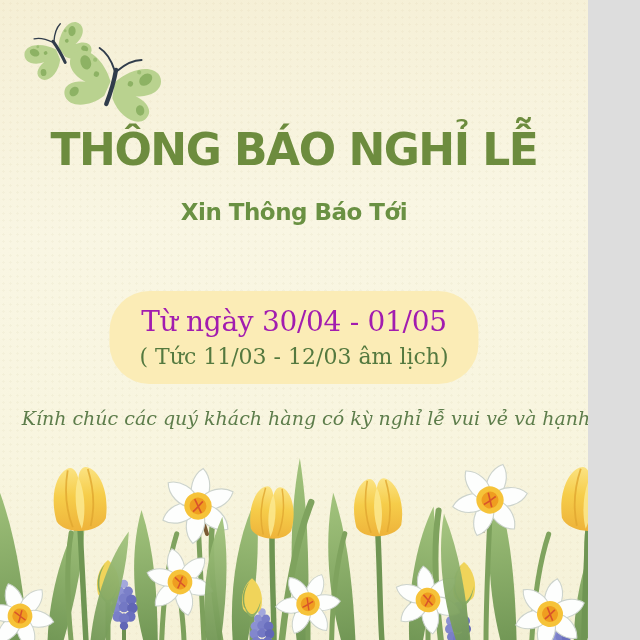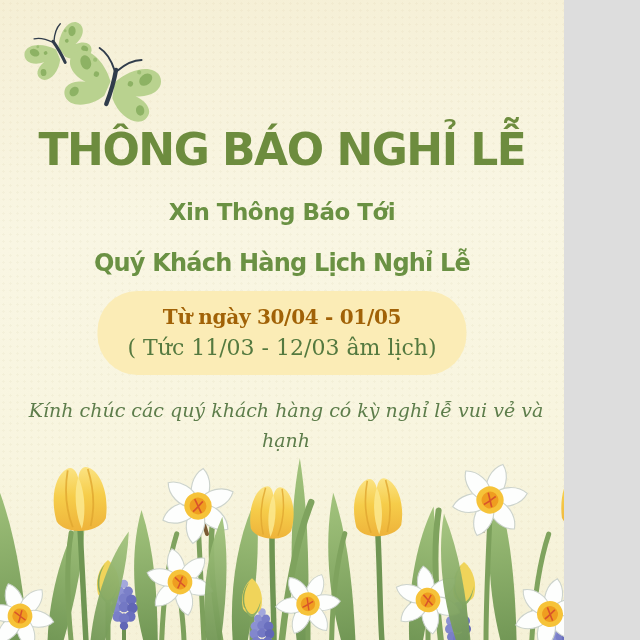--- a/index.html
+++ b/index.html
@@ -1,43 +1,44 @@
 <!DOCTYPE html>
 <html><head>
 <meta charset="utf-8">
 <style>
   html,body{margin:0;padding:0;background:#ddd;}
   .poster{
     position:relative;width:564px;height:640px;overflow:hidden;
     font-family:"DejaVu Sans",sans-serif;
     background:linear-gradient(175deg,#f5efd5 0%,#f9f6e3 35%,#f8f5df 68%,#f5f1d7 100%);
+    padding-left:24px;
   }
   .poster::before{
     content:"";position:absolute;inset:0;pointer-events:none;
     background-image:radial-gradient(rgba(185,165,115,0.07) 1px,transparent 1.2px);
     background-size:7px 7px;
   }
   .title{
     position:absolute;top:124px;left:0;width:100%;text-align:center;
     font-size:44px;font-weight:bold;letter-spacing:-1.5px;color:#6d8c3e;margin:0;
   }
   .subtitle{position:absolute;top:199px;left:0;width:100%;text-align:center;color:#6a9143;font-weight:bold;}
-  .subtitle-line1{font-size:23px;letter-spacing:-0.5px;margin-bottom:24px;text-align:center;}
+  .subtitle-line1{font-size:23px;letter-spacing:-0.5px;margin-bottom:4px;text-align:center;}
   .subtitle-line2{font-size:24px;letter-spacing:-0.8px;}
   .date-box{
     position:absolute;top:291px;left:50%;transform:translateX(-50%);
     background:#fbecb6;border-radius:40px;padding:14px 30px 15px;text-align:center;
     font-family:"DejaVu Serif",serif;white-space:nowrap;
   }
-  .date-line1{font-size:20px;font-weight:bold;color:#a16207;letter-spacing:-0.3px;}
+  .date-line1{font-size:28px;font-weight:normal;color:#a21caf;letter-spacing:-0.3px;}
   .date-line2{font-size:22px;color:#54793f;margin-top:6px;}
   .wish{
     position:absolute;top:391px;left:0;width:100%;text-align:center;
     font-family:"DejaVu Serif",serif;font-style:italic;
-    font-size:19px;color:#5d7d4b;line-height:1.6;margin:4px;
+    font-size:19px;color:#5d7d4b;line-height:1.6;margin:12px;
   }
   .butterflies{position:absolute;left:12px;top:6px;}
   .flowers{position:absolute;left:0;bottom:0;display:block;}
 </style>
 </head>
 <body>
 
 <div class="poster">
 
   <svg class="butterflies" width="160" height="118" viewBox="0 0 160 118" aria-hidden="true">
@@ -58,21 +59,20 @@
       </g>
     </defs>
     <use href="#bfly" transform="translate(46,44) rotate(-30) scale(0.72)"></use>
     <use href="#bfly" transform="translate(100,78) rotate(16) scale(1.04)"></use>
   </svg>
 
   <h1 class="title">THÔNG BÁO NGHỈ LỄ</h1>
 
   <div class="subtitle">
     <div class="subtitle-line1">Xin Thông Báo Tới</div>
-    <div class="subtitle-line2">Quý Khách Hàng Lịch Nghỉ Lễ</div>
   </div>
 
   <div class="date-box">
     <div class="date-line1">Từ ngày 30/04 - 01/05</div>
     <div class="date-line2">( Tức 11/03 - 12/03 âm lịch)</div>
   </div>
 
   <p class="wish">
     <span>Kính chúc các quý khách hàng có kỳ nghỉ lễ vui vẻ và hạnh</span><br>
   </p>

